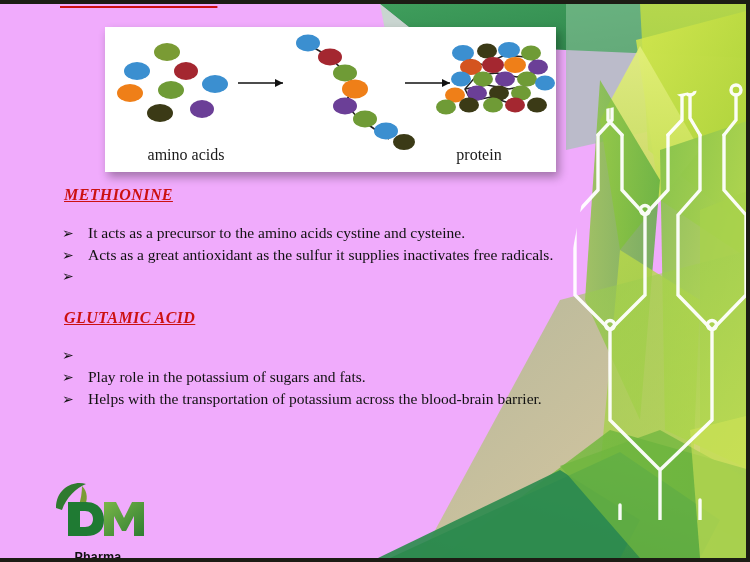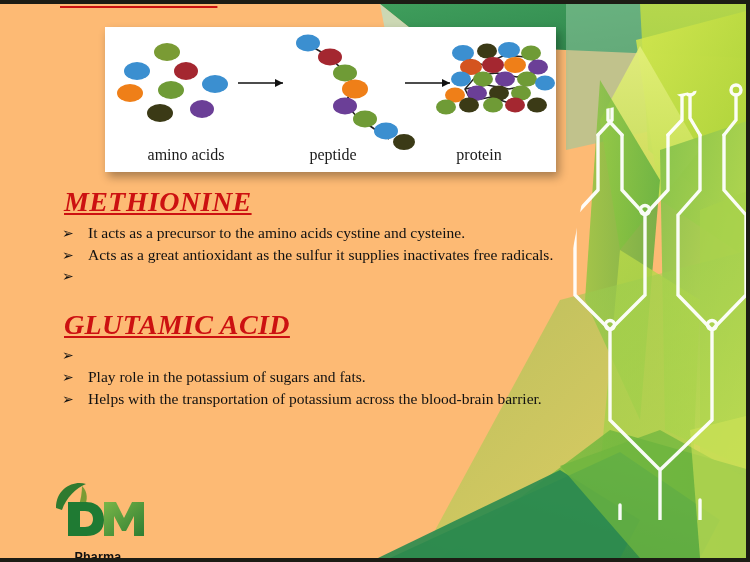--- a/index.html
+++ b/index.html
@@ -5,21 +5,21 @@
   html, body {
     margin: 0;
     padding: 0;
     background: #ffffff;
   }
   .slide {
     position: relative;
     width: 750px;
     height: 562px;
     overflow: hidden;
-    background: #fdba74;
+    background: #f0abfc;
     font-family: "Liberation Serif", serif;
     border-bottom: 4px solid #1c1c14;
     box-sizing: border-box;
   }
   .top-rule {
     position: absolute;
     top: 0; left: 0;
     width: 750px;
     height: 4px;
     background: #1c1c14;
@@ -85,21 +85,21 @@
 
   
   .content {
     position: absolute;
     left: 0; top: 0;
     width: 750px;
     z-index: 22;
   }
   .section-title {
     position: absolute;
-    font-size: 28px;
+    font-size: 16px;
     font-weight: bold;
     font-style: italic;
     color: #cc1111;
     text-decoration: underline;
     letter-spacing: .4px;
     white-space: nowrap;
   }
   .bullets {
     position: absolute;
     list-style: none;
@@ -302,21 +302,20 @@
         <ellipse cx="416" cy="66" rx="10" ry="7.5" fill="#6f9b36"></ellipse>
         <ellipse cx="341" cy="80" rx="10" ry="7.5" fill="#6f9b36"></ellipse>
         <ellipse cx="364" cy="78" rx="10" ry="7.5" fill="#3b3a16"></ellipse>
         <ellipse cx="388" cy="78" rx="10" ry="7.5" fill="#6f9b36"></ellipse>
         <ellipse cx="410" cy="78" rx="10" ry="7.5" fill="#a42730"></ellipse>
         <ellipse cx="432" cy="78" rx="10" ry="7.5" fill="#3b3a16"></ellipse>
       </g>
     </svg>
 
     <div class="diagram-caption cap-amino">amino acids</div>
-    <div class="diagram-caption cap-peptide">peptide</div>
     <div class="diagram-caption cap-protein">protein</div>
   </div>
 
   <div class="content">
 
     <div class="section-title" style="left:64px; top:186px;">METHIONINE</div>
 
     <ul class="bullets" style="left:62px; top:223px;">
       <li>
         <span class="bullet-glyph">➢</span>

